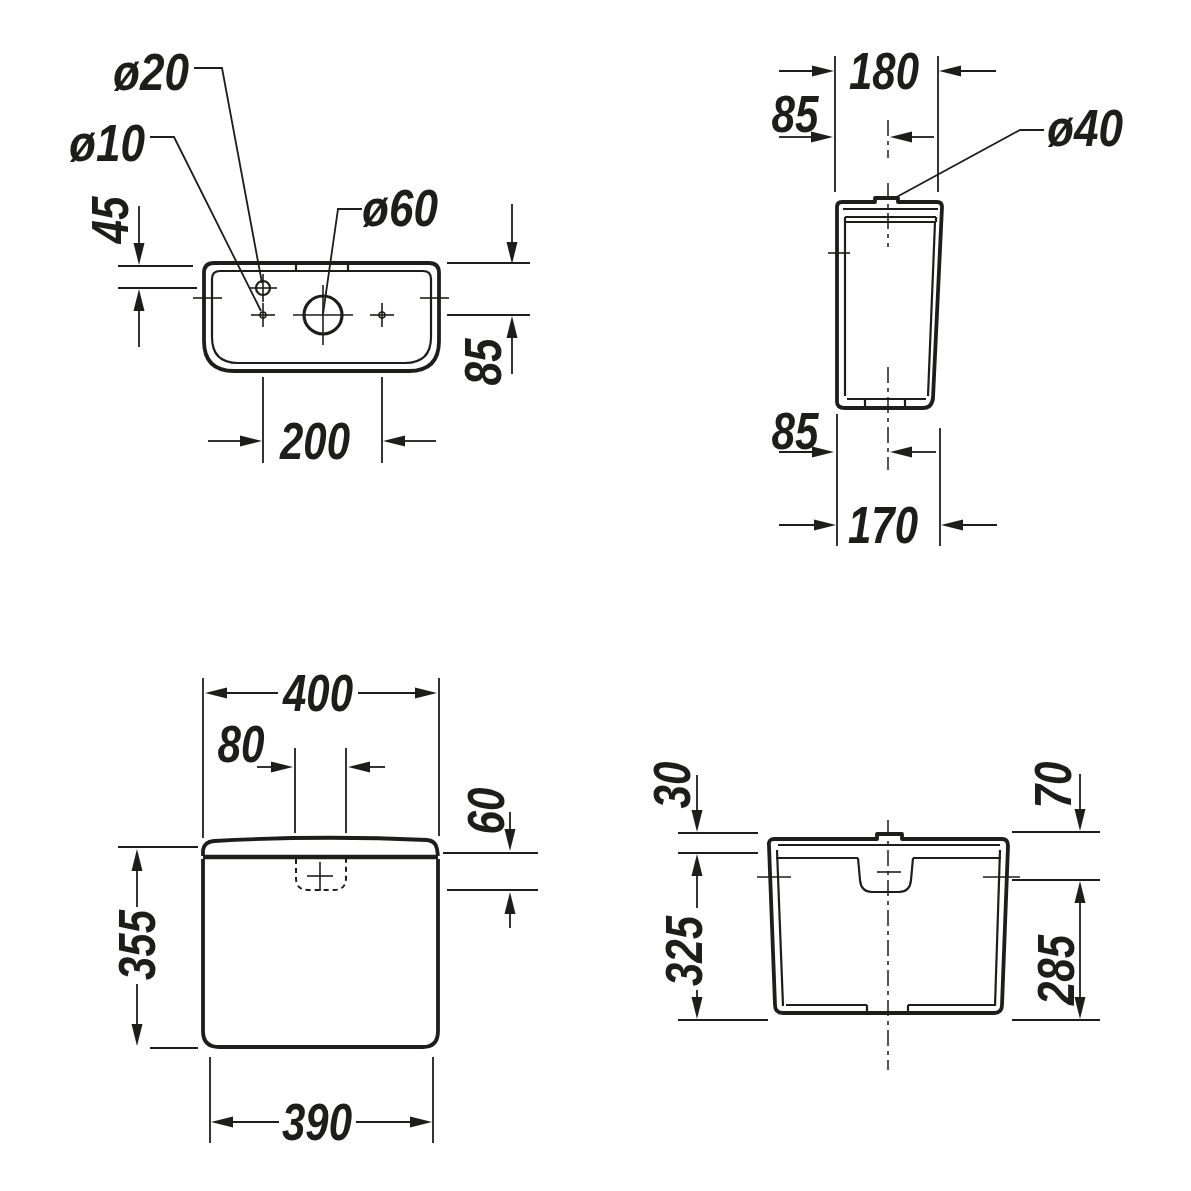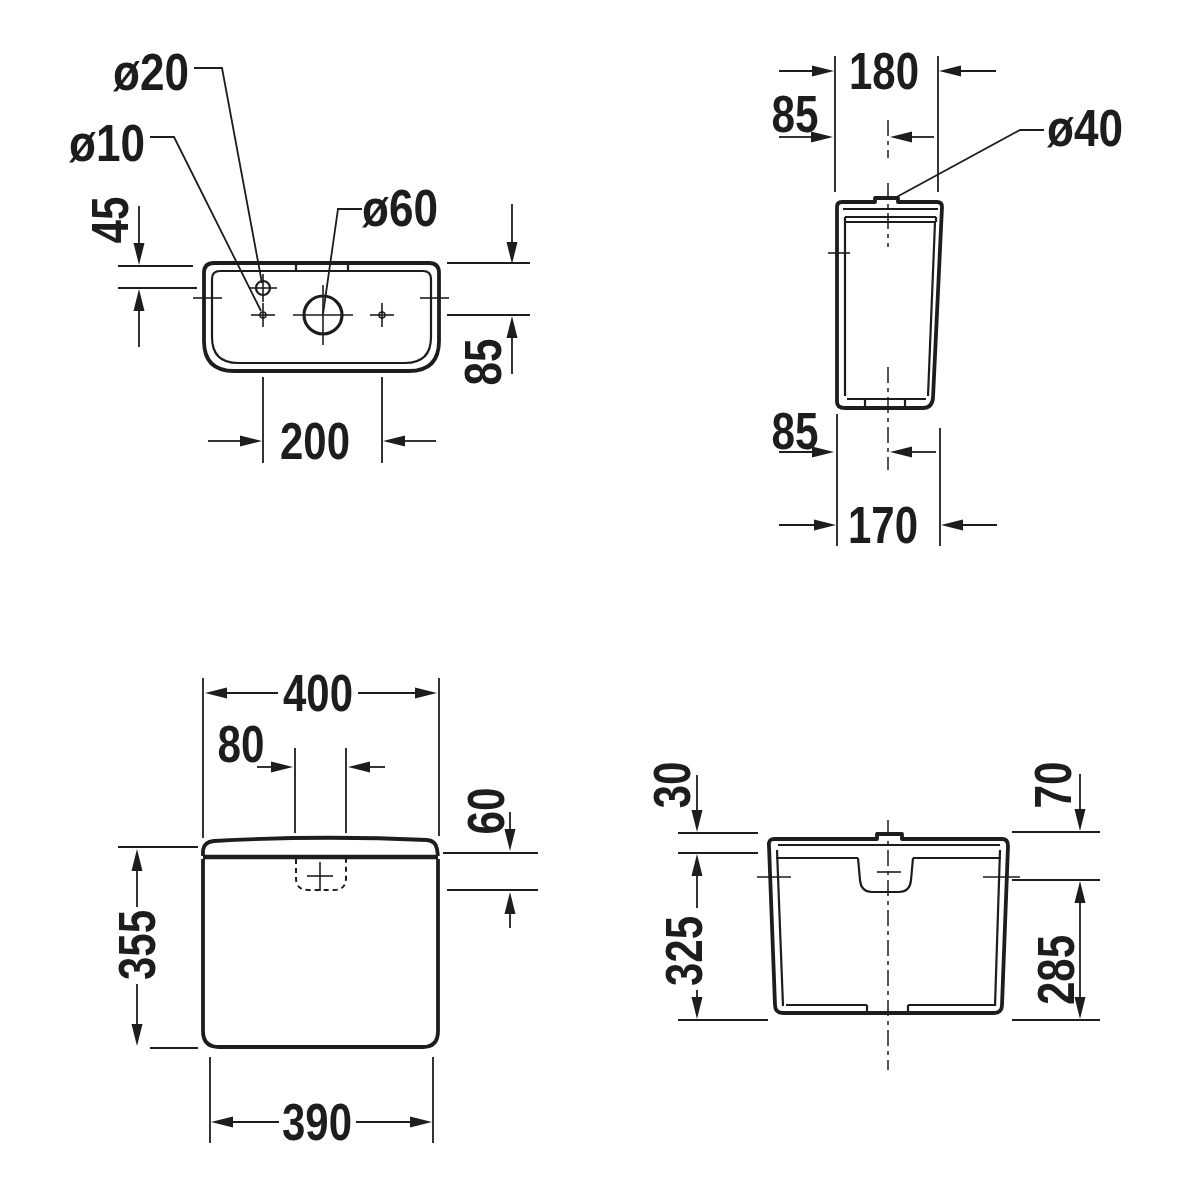--- a/index.html
+++ b/index.html
@@ -1,17 +1,17 @@
 <!DOCTYPE html>
 <html style="--ink: #1d1d1b; --bg: #ffffff;"><head>
 <meta charset="utf-8">
 <style>
   :root { --ink:#1d1d1b; --bg:#ffffff; }
   html,body { margin:0; padding:0; background:var(--bg); }
-  .stage { width:1191px; height:1149px; background:var(--bg); }
+  .stage { width:1191px; height:1149px; background:var(--bg);font-style:italic; }
   svg { display:block; }
   .ol  { fill:none; stroke:var(--ink); stroke-width:3.8; stroke-linejoin:round; }
   .il  { fill:none; stroke:var(--ink); stroke-width:2.2; }
   .dl  { fill:none; stroke:var(--ink); stroke-width:1.8; }
   .tk  { fill:none; stroke:var(--ink); stroke-width:1.6; }
   .ah  { fill:var(--ink); stroke:none; }
   .cl  { fill:none; stroke:var(--ink); stroke-width:1.5; stroke-dasharray:16 5 4 5; }
   .dsh { fill:none; stroke:var(--ink); stroke-width:2; stroke-dasharray:5 4; }
   .seam{ fill:none; stroke:var(--ink); stroke-width:4.5; }
   text { font-family:"Liberation Sans", sans-serif; font-weight:700; font-size:52px;

